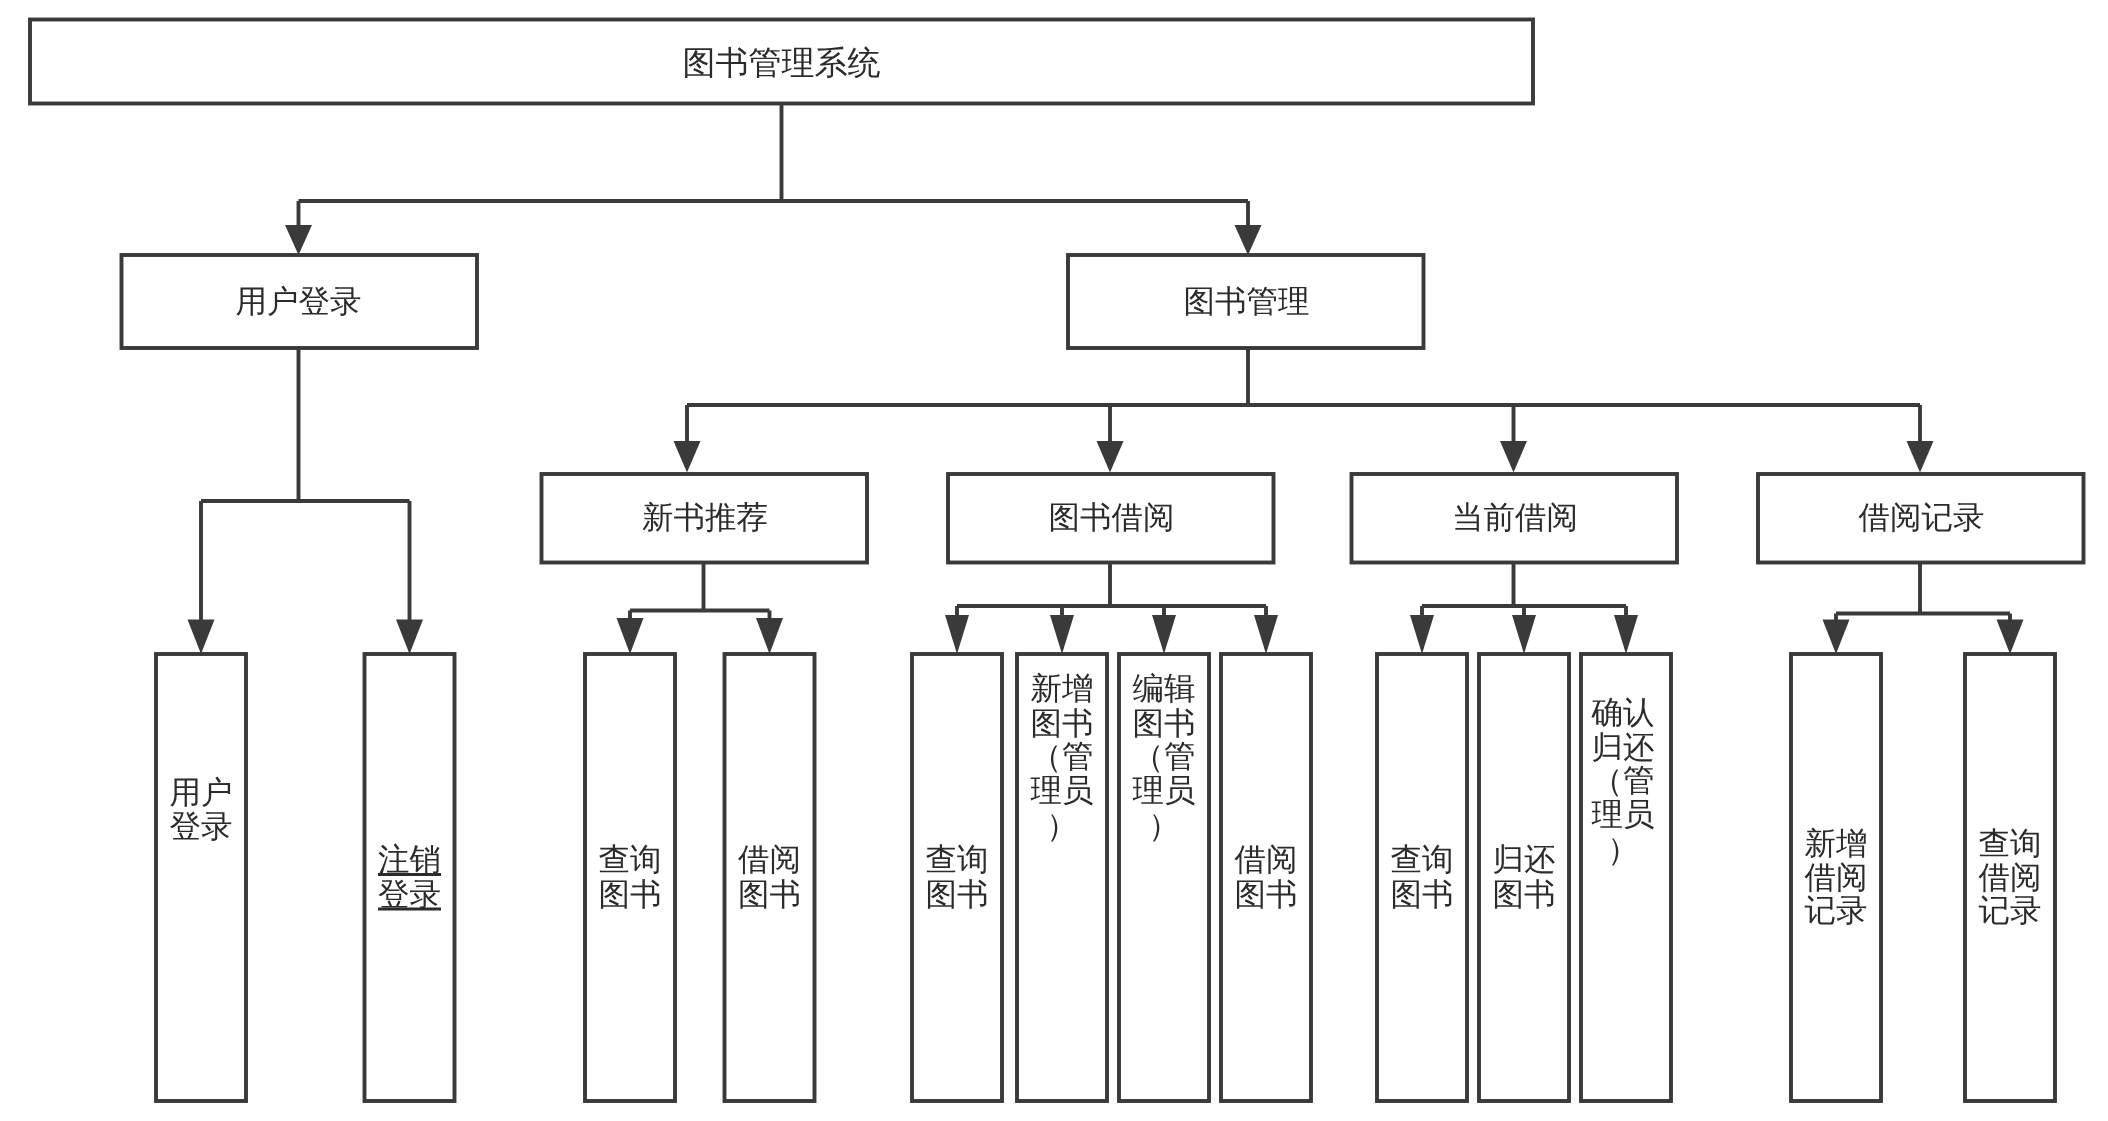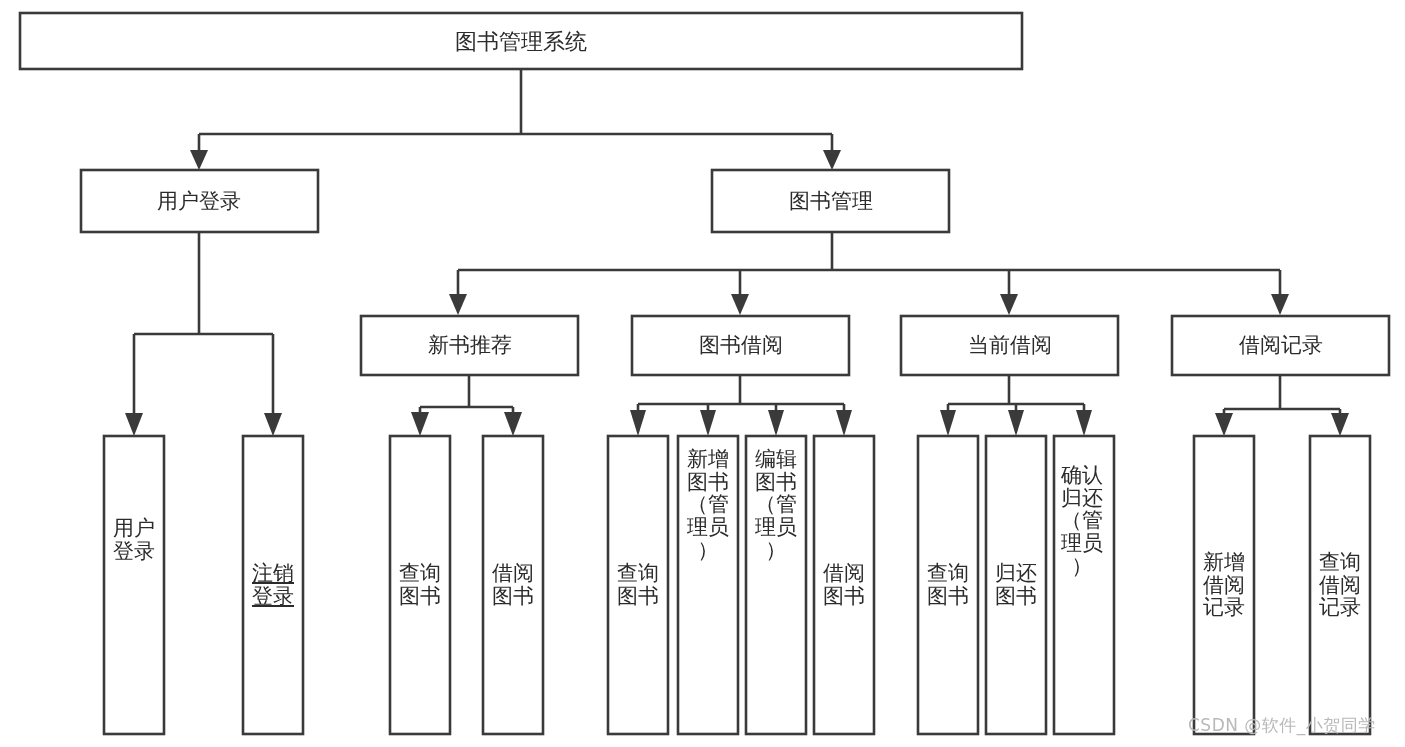--- a/index.html
+++ b/index.html
@@ -223,14 +223,13 @@
   <div class="vlabel" style="left:746px; top:436px; width:60px; height:298px; justify-content:flex-start; padding-top:12px; box-sizing:border-box;"><span>编辑</span><span>图书</span><span>（管</span><span>理员</span><span>）</span></div>
   <div class="vlabel" style="left:814px; top:436px; width:60px; height:298px;"><span>借阅</span><span>图书</span></div>
 
   <div class="vlabel" style="left:918px; top:436px; width:60px; height:298px;"><span>查询</span><span>图书</span></div>
   <div class="vlabel" style="left:986px; top:436px; width:60px; height:298px;"><span>归还</span><span>图书</span></div>
   <div class="vlabel" style="left:1054px; top:452px; width:56px; height:298px; justify-content:flex-start; padding-top:12px; box-sizing:border-box;"><span>确认</span><span>归还</span><span>（管</span><span>理员</span><span>）</span></div>
 
   <div class="vlabel" style="left:1194px; top:436px; width:60px; height:298px;"><span>新增</span><span>借阅</span><span>记录</span></div>
   <div class="vlabel" style="left:1310px; top:436px; width:60px; height:298px;"><span>查询</span><span>借阅</span><span>记录</span></div>
 
-  <div class="watermark">CSDN @软件_小贺同学</div>
 </div>
 
 </body></html>

